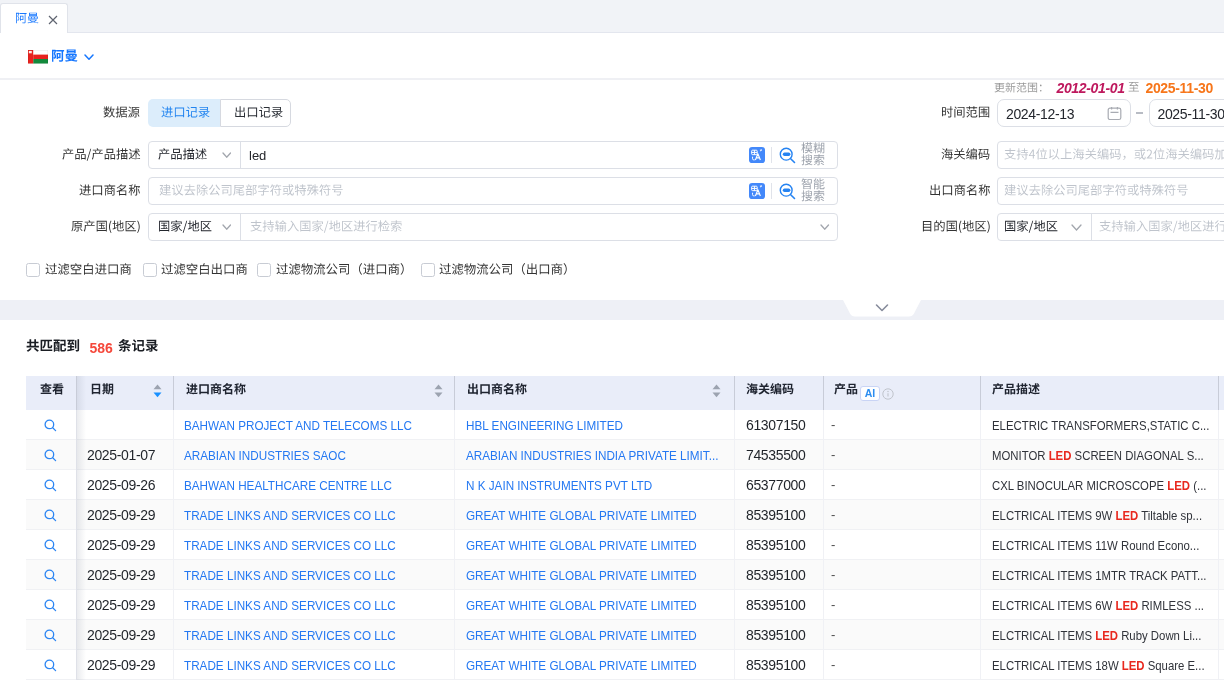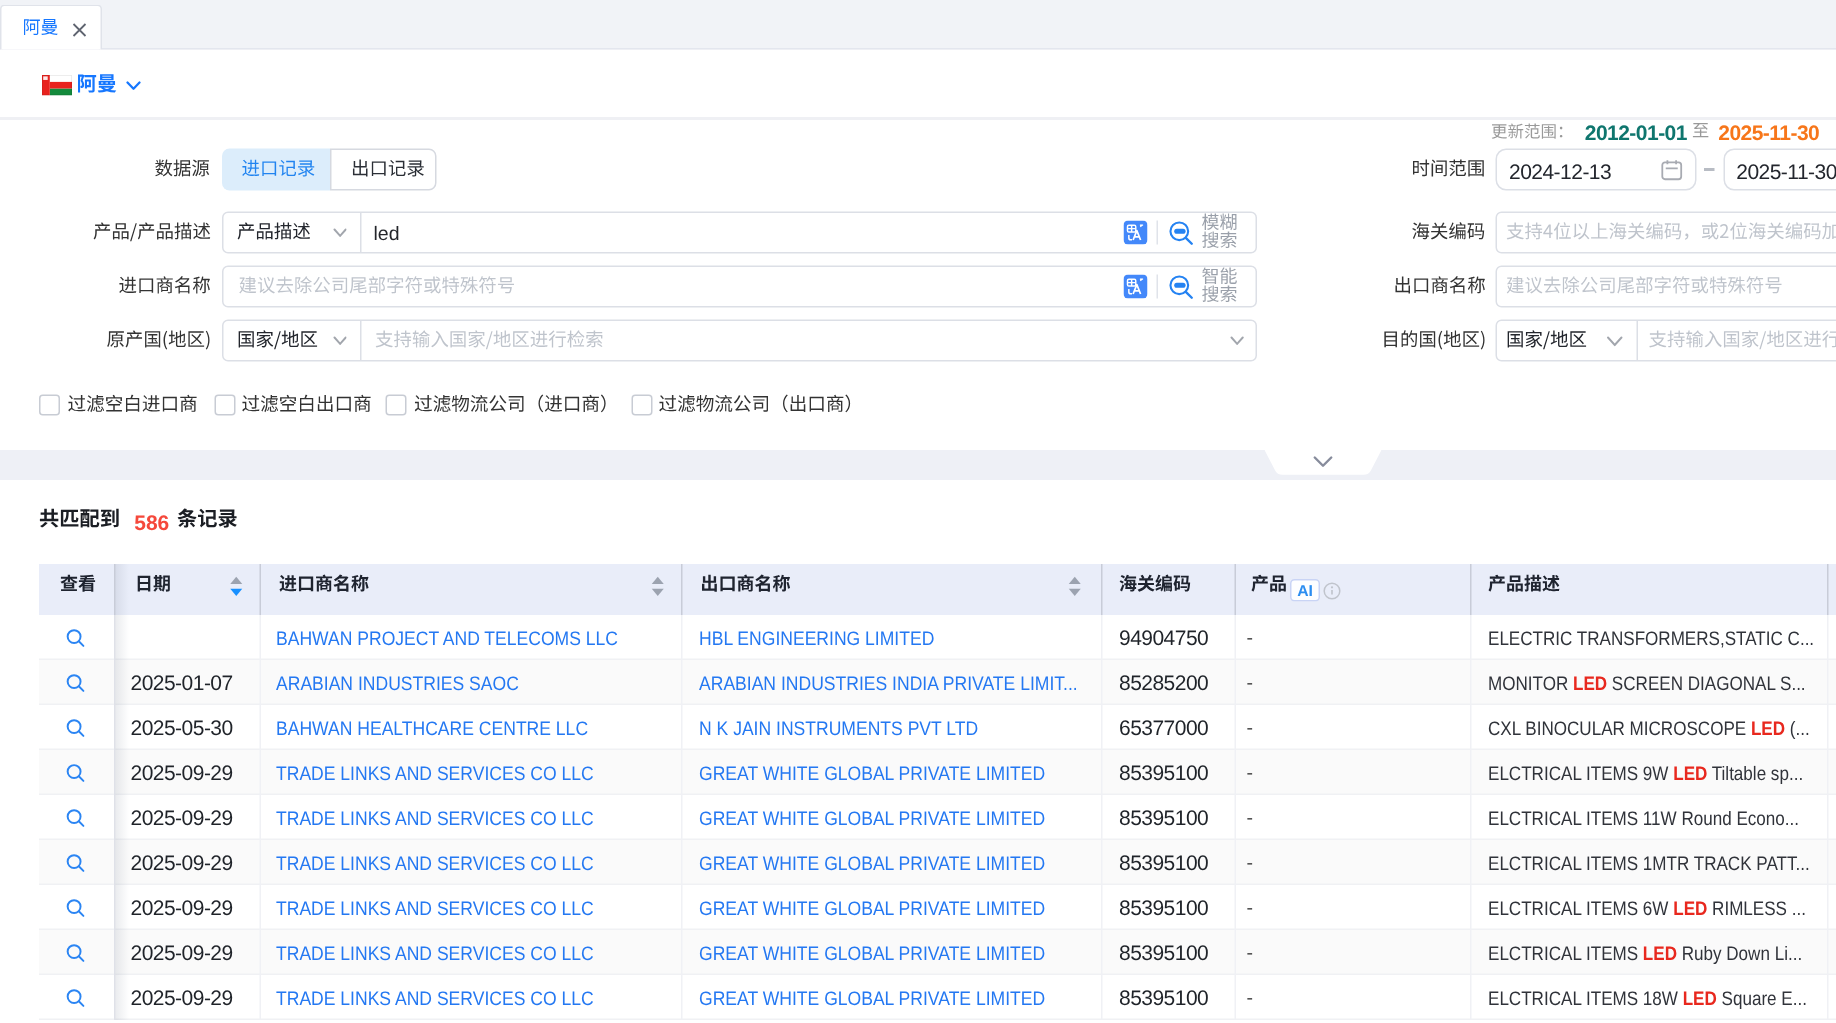--- a/index.html
+++ b/index.html
@@ -114,21 +114,21 @@
 <div class="abs" style="left:240px;top:214px;width:1px;height:26px;background:#dcdfe6;"></div>
 <svg width="152.4" height="12.3" viewBox="0 -9.594000000000001 152.4 12.3" style="position:absolute;overflow:visible;left:249.5px;top:220.8px;">
     <path fill="#bfc4cc" d="M5.6 -10.3V-8.5H0.9V-7.5H5.6V-5.6H1.5V-4.7H2.8L2.6 -4.6C3.2 -3.3 4.1 -2.2 5.3 -1.4C3.9 -0.6 2.2 -0.2 0.4 0.1C0.6 0.3 0.9 0.7 0.9 1.0C2.8 0.6 4.6 0.1 6.2 -0.8C7.6 0.1 9.3 0.6 11.3 0.9C11.4 0.7 11.7 0.3 11.9 0.0C10.0 -0.2 8.4 -0.7 7.1 -1.4C8.5 -2.3 9.6 -3.6 10.3 -5.3L9.7 -5.7L9.5 -5.6H6.6V-7.5H11.3V-8.5H6.6V-10.3ZM3.5 -4.7H9.0C8.3 -3.5 7.4 -2.6 6.2 -1.9C5.0 -2.6 4.1 -3.6 3.5 -4.7Z M17.8 -2.5C18.3 -1.8 18.9 -0.9 19.2 -0.3L19.9 -0.8C19.7 -1.4 19.1 -2.3 18.5 -2.9ZM20.0 -10.3V-8.7H17.4V-7.9H20.0V-6.3H16.8V-5.5H21.6V-4.1H16.9V-3.3H21.6V-0.1C21.6 0.0 21.6 0.1 21.4 0.1C21.2 0.1 20.6 0.1 19.9 0.1C20.0 0.3 20.1 0.7 20.1 1.0C21.1 1.0 21.7 1.0 22.0 0.8C22.4 0.7 22.5 0.4 22.5 -0.1V-3.3H24.0V-4.1H22.5V-5.5H24.1V-6.3H20.9V-7.9H23.5V-8.7H20.9V-10.3ZM14.4 -10.3V-7.8H12.8V-7.0H14.4V-4.3C13.7 -4.1 13.1 -3.9 12.6 -3.8L12.9 -2.9L14.4 -3.4V-0.1C14.4 0.0 14.3 0.1 14.2 0.1C14.0 0.1 13.6 0.1 13.0 0.1C13.1 0.3 13.3 0.7 13.3 0.9C14.1 1.0 14.6 0.9 14.8 0.8C15.2 0.6 15.3 0.4 15.3 -0.1V-3.7L16.6 -4.1L16.5 -5.0L15.3 -4.6V-7.0H16.6V-7.8H15.3V-10.3Z M33.6 -5.5V-1.0H34.4V-5.5ZM35.2 -6.0V-0.1C35.2 0.1 35.1 0.1 35.0 0.1C34.8 0.1 34.4 0.1 33.8 0.1C33.9 0.3 34.0 0.7 34.0 0.9C34.8 0.9 35.3 0.9 35.5 0.7C35.9 0.6 35.9 0.4 35.9 -0.1V-6.0ZM25.5 -4.1C25.6 -4.2 25.9 -4.2 26.3 -4.2H27.3V-2.5C26.5 -2.3 25.7 -2.2 25.1 -2.1L25.3 -1.2L27.3 -1.7V1.0H28.1V-1.9L29.1 -2.2L29.1 -2.9L28.1 -2.7V-4.2H29.1V-5.1H28.1V-6.9H27.3V-5.1H26.2C26.5 -5.9 26.9 -7.0 27.1 -8.0H29.1V-8.9H27.3C27.4 -9.3 27.4 -9.7 27.5 -10.2L26.6 -10.3C26.6 -9.8 26.5 -9.3 26.4 -8.9H25.2V-8.0H26.3C26.1 -7.0 25.8 -6.2 25.7 -5.8C25.5 -5.3 25.4 -4.9 25.2 -4.8C25.3 -4.6 25.4 -4.2 25.5 -4.1ZM32.7 -10.4C31.9 -9.1 30.4 -7.9 28.9 -7.2C29.1 -7.0 29.3 -6.7 29.5 -6.5C29.8 -6.7 30.1 -6.9 30.5 -7.1V-6.5H35.0V-7.1C35.3 -7.0 35.7 -6.8 36.0 -6.6C36.1 -6.9 36.4 -7.1 36.6 -7.3C35.3 -7.9 34.1 -8.6 33.2 -9.6L33.5 -10.0ZM30.8 -7.3C31.5 -7.8 32.2 -8.4 32.7 -9.0C33.3 -8.3 34.0 -7.8 34.8 -7.3ZM32.2 -5.0V-4.0H30.5V-5.0ZM29.7 -5.7V0.9H30.5V-1.6H32.2V0.0C32.2 0.1 32.1 0.1 32.0 0.2C31.9 0.2 31.6 0.2 31.2 0.1C31.3 0.4 31.4 0.7 31.4 0.9C32.0 0.9 32.3 0.9 32.6 0.8C32.9 0.6 32.9 0.4 32.9 0.0V-5.7ZM30.5 -3.3H32.2V-2.3H30.5Z M40.5 -9.3C41.3 -8.7 42.0 -8.0 42.5 -7.3C41.7 -3.8 40.2 -1.3 37.4 0.2C37.7 0.3 38.1 0.7 38.3 0.9C40.7 -0.6 42.3 -2.8 43.3 -6.0C44.6 -3.6 45.5 -0.7 48.3 0.9C48.4 0.6 48.6 0.1 48.8 -0.2C44.7 -2.6 45.0 -7.3 41.1 -10.1Z M56.5 -3.9C56.9 -3.5 57.5 -2.9 57.7 -2.5L58.3 -2.9C58.1 -3.3 57.6 -3.9 57.1 -4.3ZM52.0 -2.4V-1.6H58.8V-2.4H55.7V-4.5H58.2V-5.3H55.7V-7.0H58.5V-7.9H52.2V-7.0H54.8V-5.3H52.5V-4.5H54.8V-2.4ZM50.3 -9.8V1.0H51.2V0.4H59.5V1.0H60.4V-9.8ZM51.2 -0.5V-8.9H59.5V-0.5Z M66.7 -10.1C66.9 -9.9 67.0 -9.5 67.2 -9.2H62.5V-6.7H63.4V-8.4H71.9V-6.7H72.9V-9.2H68.3C68.1 -9.6 67.9 -10.0 67.7 -10.4ZM71.2 -5.9C70.5 -5.3 69.5 -4.5 68.5 -3.8C68.2 -4.5 67.8 -5.2 67.2 -5.7C67.6 -6.0 67.8 -6.2 68.1 -6.4H71.2V-7.2H64.1V-6.4H66.9C65.7 -5.6 64.0 -5.0 62.5 -4.6C62.6 -4.4 62.9 -4.0 63.0 -3.9C64.2 -4.2 65.4 -4.7 66.6 -5.3C66.8 -5.1 67.0 -4.9 67.2 -4.6C66.1 -3.8 64.0 -2.9 62.5 -2.5C62.6 -2.3 62.8 -2.0 62.9 -1.8C64.4 -2.3 66.3 -3.1 67.5 -4.0C67.7 -3.7 67.8 -3.4 67.8 -3.1C66.6 -2.0 64.2 -0.8 62.3 -0.4C62.4 -0.2 62.6 0.2 62.7 0.4C64.5 -0.1 66.6 -1.2 68.0 -2.2C68.1 -1.2 67.9 -0.4 67.5 -0.1C67.3 0.1 67.1 0.1 66.8 0.1C66.5 0.1 66.1 0.1 65.6 0.1C65.8 0.3 65.9 0.7 65.9 0.9C66.3 0.9 66.7 1.0 66.9 1.0C67.5 1.0 67.8 0.9 68.2 0.5C68.9 0.0 69.2 -1.5 68.8 -3.1L69.4 -3.5C70.0 -1.7 71.2 -0.2 72.8 0.5C72.9 0.2 73.2 -0.1 73.4 -0.3C71.8 -0.9 70.7 -2.3 70.1 -3.9C70.7 -4.4 71.4 -4.9 72.0 -5.3Z M73.9 2.2H74.8L78.4 -9.8H77.6Z M83.9 -9.2V-5.8L82.6 -5.3L82.9 -4.4L83.9 -4.9V-1.0C83.9 0.4 84.3 0.7 85.7 0.7C86.0 0.7 88.4 0.7 88.8 0.7C90.0 0.7 90.3 0.2 90.5 -1.5C90.2 -1.6 89.9 -1.7 89.7 -1.9C89.6 -0.5 89.4 -0.1 88.7 -0.1C88.2 -0.1 86.2 -0.1 85.8 -0.1C84.9 -0.1 84.8 -0.3 84.8 -0.9V-5.2L86.4 -5.9V-1.8H87.3V-6.3L89.0 -7.0C89.0 -5.1 89.0 -3.7 88.9 -3.4C88.9 -3.1 88.8 -3.1 88.6 -3.1C88.4 -3.1 88.0 -3.1 87.7 -3.1C87.9 -2.9 87.9 -2.5 88.0 -2.3C88.3 -2.3 88.8 -2.3 89.1 -2.4C89.5 -2.5 89.7 -2.7 89.8 -3.2C89.9 -3.7 89.9 -5.5 89.9 -7.8L90.0 -8.0L89.3 -8.3L89.1 -8.1L89.0 -7.9L87.3 -7.3V-10.3H86.4V-6.9L84.8 -6.2V-9.2ZM79.0 -1.9 79.4 -1.0C80.5 -1.5 81.9 -2.1 83.2 -2.7L83.0 -3.5L81.6 -2.9V-6.5H83.0V-7.4H81.6V-10.2H80.7V-7.4H79.1V-6.5H80.7V-2.6C80.1 -2.3 79.5 -2.1 79.0 -1.9Z M102.3 -9.7H92.1V0.6H102.6V-0.3H93.0V-8.8H102.3ZM94.1 -7.2C95.1 -6.4 96.1 -5.5 97.1 -4.5C96.1 -3.5 94.9 -2.5 93.7 -1.8C93.9 -1.7 94.3 -1.3 94.4 -1.1C95.6 -1.9 96.7 -2.8 97.8 -3.9C98.9 -2.9 99.8 -1.9 100.4 -1.1L101.2 -1.8C100.5 -2.6 99.5 -3.6 98.4 -4.6C99.3 -5.6 100.1 -6.7 100.8 -7.8L99.9 -8.2C99.3 -7.1 98.6 -6.1 97.7 -5.2C96.8 -6.1 95.7 -7.0 94.8 -7.7Z M104.2 -9.6C104.9 -9.0 105.7 -8.1 106.1 -7.5L106.8 -8.1C106.4 -8.6 105.6 -9.5 104.9 -10.1ZM112.1 -10.1V-8.1H110.0V-10.1H109.1V-8.1H107.4V-7.2H109.1V-5.8L109.1 -5.0H107.3V-4.1H109.0C108.8 -3.2 108.4 -2.3 107.5 -1.6C107.7 -1.4 108.0 -1.1 108.2 -0.9C109.3 -1.7 109.7 -2.9 109.9 -4.1H112.1V-1.0H113.0V-4.1H114.8V-5.0H113.0V-7.2H114.6V-8.1H113.0V-10.1ZM110.0 -7.2H112.1V-5.0H110.0L110.0 -5.8ZM106.4 -5.9H103.8V-5.0H105.5V-1.5C105.0 -1.3 104.3 -0.7 103.7 -0.0L104.3 0.8C104.9 -0.0 105.5 -0.8 106.0 -0.8C106.2 -0.8 106.6 -0.3 107.1 -0.0C108.0 0.5 109.0 0.7 110.6 0.7C111.7 0.7 113.9 0.6 114.8 0.5C114.8 0.3 115.0 -0.2 115.1 -0.4C113.9 -0.3 112.0 -0.2 110.6 -0.2C109.2 -0.2 108.2 -0.3 107.3 -0.8C106.9 -1.0 106.7 -1.3 106.4 -1.4Z M120.9 -9.6V-8.7H126.9V-9.6ZM118.8 -10.3C118.2 -9.4 117.0 -8.4 116.0 -7.7C116.1 -7.5 116.4 -7.1 116.5 -6.9C117.6 -7.7 118.9 -8.9 119.7 -10.0ZM120.3 -6.2V-5.3H124.5V-0.2C124.5 -0.0 124.4 0.0 124.2 0.1C123.9 0.1 123.1 0.1 122.2 0.0C122.4 0.3 122.5 0.7 122.5 0.9C123.7 0.9 124.4 0.9 124.9 0.8C125.3 0.7 125.4 0.4 125.4 -0.2V-5.3H127.3V-6.2ZM119.3 -7.7C118.4 -6.3 117.1 -4.9 115.8 -4.0C116.0 -3.8 116.3 -3.4 116.5 -3.2C116.9 -3.6 117.4 -4.0 117.9 -4.5V1.0H118.8V-5.5C119.3 -6.1 119.8 -6.7 120.2 -7.4Z M133.6 -6.5V-5.7H137.7V-6.5ZM132.7 -4.4C133.0 -3.4 133.4 -2.2 133.5 -1.4L134.3 -1.6C134.1 -2.4 133.8 -3.6 133.4 -4.6ZM135.1 -4.7C135.3 -3.8 135.5 -2.6 135.6 -1.7L136.4 -1.9C136.3 -2.7 136.1 -3.9 135.8 -4.8ZM130.0 -10.3V-8.0H128.4V-7.1H129.9C129.6 -5.5 128.9 -3.6 128.2 -2.6C128.4 -2.4 128.6 -2.0 128.7 -1.7C129.2 -2.5 129.7 -3.7 130.0 -5.0V1.0H130.9V-5.4C131.2 -4.8 131.5 -4.1 131.7 -3.7L132.3 -4.4C132.1 -4.8 131.2 -6.2 130.9 -6.6V-7.1H132.2V-8.0H130.9V-10.3ZM135.5 -10.4C134.7 -8.7 133.2 -7.1 131.6 -6.2C131.8 -6.0 132.1 -5.6 132.2 -5.4C133.5 -6.3 134.7 -7.5 135.6 -8.9C136.6 -7.7 138.0 -6.4 139.2 -5.5C139.3 -5.8 139.5 -6.2 139.7 -6.4C138.4 -7.1 136.9 -8.5 136.1 -9.7L136.3 -10.1ZM132.0 -0.4V0.4H139.4V-0.4H137.1C137.7 -1.6 138.5 -3.3 139.0 -4.6L138.2 -4.8C137.7 -3.5 137.0 -1.6 136.3 -0.4Z M147.9 -1.3C149.0 -0.7 150.3 0.1 150.9 0.7L151.7 0.2C151.0 -0.4 149.6 -1.2 148.6 -1.7ZM143.7 -1.7C143.0 -1.0 141.9 -0.3 140.9 0.1C141.1 0.3 141.4 0.6 141.6 0.8C142.6 0.2 143.7 -0.6 144.5 -1.3ZM142.5 -3.9C142.7 -4.0 143.0 -4.0 145.3 -4.2C144.3 -3.7 143.4 -3.3 143.0 -3.2C142.3 -2.9 141.8 -2.7 141.4 -2.7C141.5 -2.5 141.6 -2.0 141.6 -1.9C141.9 -2.0 142.4 -2.0 146.0 -2.3V-0.1C146.0 0.0 146.0 0.1 145.8 0.1C145.6 0.1 144.9 0.1 144.1 0.1C144.3 0.3 144.4 0.7 144.5 0.9C145.4 0.9 146.0 0.9 146.4 0.8C146.8 0.6 146.9 0.4 146.9 -0.1V-2.3L149.9 -2.5C150.3 -2.2 150.6 -1.8 150.7 -1.5L151.5 -2.0C150.9 -2.7 149.8 -3.7 149.0 -4.5L148.3 -4.0C148.6 -3.8 149.0 -3.5 149.3 -3.1L143.9 -2.9C145.7 -3.5 147.4 -4.3 149.1 -5.3L148.4 -5.9C147.9 -5.5 147.3 -5.2 146.7 -4.9L143.9 -4.7C144.8 -5.2 145.6 -5.7 146.4 -6.2L146.0 -6.5H150.7V-5.0H151.6V-7.3H146.8V-8.4H151.5V-9.2H146.8V-10.3H145.8V-9.2H141.1V-8.4H145.8V-7.3H140.9V-5.0H141.8V-6.5H145.5C144.6 -5.8 143.5 -5.2 143.1 -5.1C142.8 -4.9 142.5 -4.8 142.3 -4.7C142.3 -4.5 142.5 -4.1 142.5 -3.9Z"></path>
   </svg>
 <svg class="abs" style="left:820px;top:224.2px;" width="9.5" height="6" viewBox="0 0 9.5 6">
     <path d="M1 1 L4.75 5.2 L8.5 1" stroke="#a2a6ad" stroke-width="1.3" fill="none" stroke-linecap="round"></path>
   </svg>
 <svg width="55.0" height="11.0" viewBox="0 -8.58 55.0 11.0" style="position:absolute;overflow:visible;left:994.0px;top:82.5px;">
     <path fill="#999999" d="M2.8 -2.6 2.1 -2.3C2.4 -1.7 2.9 -1.2 3.4 -0.8C2.8 -0.4 1.8 -0.1 0.5 0.2C0.7 0.4 0.9 0.7 1.0 0.9C2.4 0.6 3.5 0.2 4.2 -0.3C5.7 0.5 7.7 0.7 10.3 0.8C10.4 0.6 10.5 0.2 10.7 0.0C8.2 -0.0 6.3 -0.2 4.9 -0.8C5.4 -1.4 5.7 -2.0 5.9 -2.7H9.6V-7.0H6.0V-7.9H10.3V-8.7H0.7V-7.9H5.1V-7.0H1.7V-2.7H5.0C4.9 -2.2 4.6 -1.7 4.1 -1.3C3.6 -1.6 3.1 -2.0 2.8 -2.6ZM2.5 -4.5H5.1V-4.1C5.1 -3.8 5.1 -3.6 5.1 -3.4H2.5ZM6.0 -3.4C6.0 -3.6 6.0 -3.8 6.0 -4.1V-4.5H8.8V-3.4ZM2.5 -6.3H5.1V-5.2H2.5ZM6.0 -6.3H8.8V-5.2H6.0Z M15.0 -2.3C15.3 -1.8 15.7 -1.0 15.9 -0.6L16.4 -0.9C16.3 -1.4 15.9 -2.1 15.5 -2.6ZM12.5 -2.6C12.3 -1.9 11.9 -1.2 11.5 -0.7C11.6 -0.6 11.9 -0.4 12.0 -0.3C12.5 -0.8 12.9 -1.6 13.2 -2.4ZM17.1 -8.2V-4.4C17.1 -2.9 17.0 -1.0 16.1 0.3C16.2 0.4 16.6 0.6 16.7 0.8C17.7 -0.6 17.9 -2.8 17.9 -4.4V-4.8H19.5V0.8H20.3V-4.8H21.5V-5.5H17.9V-7.6C19.0 -7.8 20.3 -8.1 21.2 -8.4L20.5 -9.0C19.7 -8.7 18.3 -8.4 17.1 -8.2ZM13.4 -9.1C13.5 -8.8 13.7 -8.4 13.8 -8.1H11.7V-7.4H16.5V-8.1H14.7C14.6 -8.4 14.3 -8.9 14.1 -9.3ZM15.1 -7.3C15.0 -6.8 14.8 -6.1 14.6 -5.6H11.5V-4.9H13.8V-3.7H11.6V-3.0H13.8V-0.2C13.8 -0.1 13.7 -0.1 13.6 -0.1C13.5 -0.0 13.2 -0.0 12.8 -0.1C12.9 0.1 13.0 0.5 13.0 0.6C13.6 0.6 13.9 0.6 14.2 0.5C14.4 0.4 14.5 0.2 14.5 -0.2V-3.0H16.6V-3.7H14.5V-4.9H16.7V-5.6H15.3C15.5 -6.0 15.7 -6.6 15.9 -7.2ZM12.4 -7.2C12.6 -6.7 12.8 -6.0 12.8 -5.6L13.5 -5.8C13.5 -6.2 13.3 -6.8 13.1 -7.3Z M22.8 0.2 23.4 0.8C24.2 0.0 25.2 -1.1 25.9 -2.0L25.5 -2.6C24.6 -1.6 23.5 -0.5 22.8 0.2ZM23.3 -5.8C23.9 -5.4 24.8 -4.9 25.3 -4.6L25.8 -5.2C25.3 -5.5 24.4 -6.0 23.7 -6.3ZM22.6 -3.7C23.3 -3.4 24.2 -2.9 24.7 -2.6L25.1 -3.3C24.7 -3.6 23.7 -4.0 23.1 -4.3ZM26.5 -6.0V-0.7C26.5 0.4 26.9 0.7 28.2 0.7C28.5 0.7 30.7 0.7 31.0 0.7C32.2 0.7 32.4 0.2 32.6 -1.3C32.3 -1.3 32.0 -1.5 31.8 -1.6C31.7 -0.3 31.6 -0.1 30.9 -0.1C30.5 -0.1 28.6 -0.1 28.2 -0.1C27.5 -0.1 27.4 -0.2 27.4 -0.7V-5.2H30.8V-3.2C30.8 -3.0 30.7 -3.0 30.5 -3.0C30.3 -3.0 29.6 -3.0 28.9 -3.0C29.0 -2.8 29.1 -2.4 29.2 -2.2C30.1 -2.2 30.7 -2.2 31.1 -2.3C31.5 -2.5 31.6 -2.7 31.6 -3.2V-6.0ZM29.0 -9.2V-8.3H25.9V-9.2H25.1V-8.3H22.6V-7.5H25.1V-6.4H25.9V-7.5H29.0V-6.4H29.9V-7.5H32.4V-8.3H29.9V-9.2Z M35.4 -6.9V-6.2H38.0V-5.3H35.9V-4.6H38.0V-3.7H35.3V-3.0H38.0V-0.7H38.8V-3.0H40.9C40.8 -2.3 40.7 -2.1 40.6 -2.0C40.5 -1.9 40.4 -1.9 40.3 -1.9C40.1 -1.9 39.8 -1.9 39.4 -1.9C39.5 -1.7 39.6 -1.5 39.6 -1.3C40.0 -1.2 40.4 -1.3 40.6 -1.3C40.9 -1.3 41.0 -1.3 41.2 -1.5C41.4 -1.7 41.5 -2.2 41.6 -3.4C41.6 -3.5 41.7 -3.7 41.7 -3.7H38.8V-4.6H41.1V-5.3H38.8V-6.2H41.6V-6.9H38.8V-7.8H38.0V-6.9ZM33.9 -8.8V0.9H34.7V0.3H42.3V0.9H43.1V-8.8ZM34.7 -0.4V-8.1H42.3V-0.4Z M46.8 -5.3C47.2 -5.3 47.6 -5.7 47.6 -6.2C47.6 -6.7 47.2 -7.0 46.8 -7.0C46.3 -7.0 45.9 -6.7 45.9 -6.2C45.9 -5.7 46.3 -5.3 46.8 -5.3ZM46.8 0.0C47.2 0.0 47.6 -0.3 47.6 -0.8C47.6 -1.3 47.2 -1.6 46.8 -1.6C46.3 -1.6 45.9 -1.3 45.9 -0.8C45.9 -0.3 46.3 0.0 46.8 0.0Z"></path>
   </svg>
-<div class="lat" style="left:1056.5px;top:79.5px;font-size:14px;font-weight:bold;letter-spacing:-0.35px;color:#0f766e;">2012-01-01</div>
+<div class="lat" style="left:1056.5px;top:79.5px;font-size:14px;font-weight:bold;letter-spacing:-0.35px;color:#be185d;font-style:italic;">2012-01-01</div>
 <svg width="11.5" height="11.5" viewBox="0 -8.97 11.5 11.5" style="position:absolute;overflow:visible;left:1128.0px;top:82.2px;">
     <path fill="#999999" d="M1.7 -4.9C2.1 -5.0 2.7 -5.0 9.0 -5.3C9.3 -5.0 9.5 -4.7 9.7 -4.5L10.5 -5.0C9.8 -5.8 8.5 -6.9 7.5 -7.7L6.8 -7.3C7.3 -6.9 7.8 -6.5 8.3 -6.0L2.9 -5.8C3.6 -6.5 4.4 -7.3 5.1 -8.2H10.5V-9.0H0.9V-8.2H3.9C3.3 -7.3 2.5 -6.5 2.2 -6.3C1.9 -6.0 1.6 -5.8 1.4 -5.7C1.5 -5.5 1.6 -5.0 1.7 -4.9ZM5.3 -4.8V-3.3H1.6V-2.5H5.3V-0.3H0.6V0.5H10.9V-0.3H6.2V-2.5H9.9V-3.3H6.2V-4.8Z"></path>
   </svg>
 <div class="lat" style="left:1145.5px;top:79.5px;font-size:14px;font-weight:bold;letter-spacing:-0.35px;color:#f7761a;">2025-11-30</div>
 <svg width="49.2" height="12.3" viewBox="0 -9.594000000000001 49.2 12.3" style="position:absolute;overflow:visible;left:941.3px;top:106.8px;">
     <path fill="#333333" d="M5.8 -5.6C6.5 -4.6 7.3 -3.3 7.7 -2.6L8.5 -3.0C8.1 -3.8 7.3 -5.0 6.6 -6.0ZM4.0 -4.9V-2.1H1.9V-4.9ZM4.0 -5.8H1.9V-8.5H4.0ZM1.0 -9.3V-0.3H1.9V-1.3H4.8V-9.3ZM9.4 -10.3V-7.9H5.4V-7.0H9.4V-0.4C9.4 -0.2 9.3 -0.1 9.1 -0.1C8.8 -0.0 7.9 -0.0 6.9 -0.1C7.0 0.2 7.2 0.6 7.3 0.9C8.5 0.9 9.3 0.8 9.7 0.7C10.2 0.5 10.3 0.3 10.3 -0.4V-7.0H11.8V-7.9H10.3V-10.3Z M13.4 -7.6V1.0H14.4V-7.6ZM13.6 -9.7C14.2 -9.2 14.8 -8.4 15.1 -7.9L15.9 -8.4C15.6 -8.9 14.9 -9.7 14.3 -10.2ZM17.0 -3.6H19.9V-2.0H17.0ZM17.0 -6.0H19.9V-4.4H17.0ZM16.1 -6.8V-1.2H20.8V-6.8ZM16.6 -9.6V-8.8H22.6V-0.1C22.6 0.0 22.5 0.1 22.4 0.1C22.2 0.1 21.7 0.1 21.2 0.1C21.3 0.3 21.4 0.7 21.5 0.9C22.2 0.9 22.8 0.9 23.1 0.8C23.4 0.6 23.5 0.4 23.5 -0.1V-9.6Z M25.5 0.2 26.2 0.9C27.1 0.0 28.2 -1.2 29.0 -2.2L28.5 -2.9C27.5 -1.8 26.3 -0.5 25.5 0.2ZM26.0 -6.5C26.8 -6.1 27.8 -5.5 28.3 -5.1L28.8 -5.8C28.3 -6.2 27.3 -6.7 26.5 -7.1ZM25.3 -4.2C26.1 -3.8 27.1 -3.3 27.6 -2.9L28.1 -3.7C27.6 -4.0 26.5 -4.5 25.8 -4.8ZM29.6 -6.7V-0.8C29.6 0.5 30.1 0.8 31.5 0.8C31.9 0.8 34.3 0.8 34.6 0.8C36.0 0.8 36.3 0.3 36.4 -1.4C36.1 -1.5 35.7 -1.6 35.5 -1.8C35.4 -0.4 35.3 -0.1 34.6 -0.1C34.1 -0.1 32.0 -0.1 31.6 -0.1C30.8 -0.1 30.6 -0.2 30.6 -0.8V-5.8H34.4V-3.5C34.4 -3.4 34.3 -3.3 34.1 -3.3C33.9 -3.3 33.1 -3.3 32.3 -3.3C32.4 -3.1 32.6 -2.7 32.6 -2.5C33.7 -2.5 34.4 -2.5 34.8 -2.6C35.2 -2.8 35.3 -3.0 35.3 -3.5V-6.7ZM32.4 -10.3V-9.3H29.0V-10.3H28.1V-9.3H25.3V-8.4H28.1V-7.2H29.0V-8.4H32.4V-7.2H33.4V-8.4H36.2V-9.3H33.4V-10.3Z M39.6 -7.7V-6.9H42.5V-5.9H40.2V-5.2H42.5V-4.1H39.5V-3.3H42.5V-0.8H43.4V-3.3H45.7C45.6 -2.6 45.5 -2.3 45.4 -2.2C45.3 -2.1 45.2 -2.1 45.1 -2.1C44.9 -2.1 44.5 -2.1 44.1 -2.2C44.2 -1.9 44.3 -1.6 44.3 -1.4C44.7 -1.4 45.2 -1.4 45.4 -1.4C45.7 -1.4 45.9 -1.5 46.1 -1.7C46.3 -1.9 46.4 -2.5 46.5 -3.8C46.6 -3.9 46.6 -4.1 46.6 -4.1H43.4V-5.2H46.0V-5.9H43.4V-6.9H46.5V-7.7H43.4V-8.7H42.5V-7.7ZM37.9 -9.8V1.0H38.8V0.4H47.3V1.0H48.2V-9.8ZM38.8 -0.4V-9.0H47.3V-0.4Z"></path>
   </svg>
 <div class="abs" style="left:997px;top:99px;width:134px;height:28px;background:#fff;border:1px solid #dcdfe6;border-radius:7px;"></div>
 <div class="lat" style="left:1006px;top:106px;font-size:14px;letter-spacing:-0.35px;color:#23262d;">2024-12-13</div>
 <svg class="abs" style="left:1107px;top:106px;" width="15" height="15" viewBox="0 0 15 15">
@@ -254,41 +254,41 @@
       <path fill="#1f2430" d="M4.8 -9.9C5.0 -9.6 5.2 -9.3 5.4 -9.0H1.2V-7.6H4.0L3.0 -7.1C3.3 -6.7 3.6 -6.1 3.8 -5.7H1.3V-4.0C1.3 -2.8 1.2 -1.0 0.3 0.2C0.6 0.4 1.3 0.9 1.5 1.2C2.6 -0.2 2.8 -2.5 2.8 -4.0V-4.3H11.2V-5.7H8.7L9.7 -7.1L8.1 -7.6C7.9 -7.0 7.5 -6.2 7.2 -5.7H4.4L5.2 -6.0C5.1 -6.5 4.7 -7.1 4.3 -7.6H11.0V-9.0H7.1C6.9 -9.3 6.6 -9.9 6.3 -10.2Z M15.9 -8.3H20.1V-6.7H15.9ZM14.5 -9.7V-5.4H21.6V-9.7ZM12.8 -4.4V1.1H14.2V0.5H16.0V1.0H17.4V-4.4ZM14.2 -0.9V-3.0H16.0V-0.9ZM18.4 -4.4V1.1H19.8V0.5H21.8V1.0H23.2V-4.4ZM19.8 -0.9V-3.0H21.8V-0.9Z M32.7 -10.2V-8.6H31.1V-10.2H29.7V-8.6H28.3V-7.3H29.7V-6.0H31.1V-7.3H32.7V-6.0H34.1V-7.3H35.5V-8.6H34.1V-10.2ZM30.0 -2.0H31.2V-0.8H30.0ZM30.0 -3.2V-4.4H31.2V-3.2ZM33.8 -2.0V-0.8H32.5V-2.0ZM33.8 -3.2H32.5V-4.4H33.8ZM28.7 -5.6V1.0H30.0V0.4H33.8V0.9H35.1V-5.6ZM25.7 -10.2V-7.9H24.4V-6.6H25.7V-4.5L24.3 -4.1L24.6 -2.7L25.7 -3.0V-0.6C25.7 -0.5 25.6 -0.4 25.5 -0.4C25.3 -0.4 24.9 -0.4 24.5 -0.4C24.7 -0.0 24.8 0.6 24.9 0.9C25.6 0.9 26.2 0.9 26.5 0.6C26.9 0.4 27.0 0.1 27.0 -0.6V-3.4L28.2 -3.8L28.0 -5.1L27.0 -4.8V-6.6H28.1V-7.9H27.0V-10.2Z M36.6 -9.0C37.2 -8.3 37.9 -7.3 38.3 -6.7L39.5 -7.5C39.1 -8.1 38.3 -9.0 37.7 -9.7ZM42.9 -10.1V-8.0H39.8V-6.7H42.2C41.6 -5.1 40.7 -3.6 39.6 -2.7C39.9 -2.4 40.4 -1.9 40.6 -1.6C41.5 -2.5 42.3 -3.7 42.9 -5.1V-1.0H44.4V-5.1C45.2 -4.0 46.0 -2.9 46.4 -2.1L47.5 -3.0C47.0 -4.0 45.7 -5.5 44.6 -6.7H47.4V-8.0H46.1L47.1 -8.7C46.8 -9.1 46.2 -9.7 45.8 -10.1L44.7 -9.5C45.1 -9.0 45.6 -8.4 45.9 -8.0H44.4V-10.1ZM39.3 -5.9H36.5V-4.6H38.0V-1.5C37.4 -1.2 36.8 -0.8 36.3 -0.3L37.2 1.0C37.7 0.3 38.3 -0.4 38.8 -0.4C39.1 -0.4 39.5 -0.1 40.0 0.2C40.9 0.6 42.0 0.8 43.4 0.8C44.6 0.8 46.5 0.7 47.3 0.7C47.3 0.3 47.5 -0.4 47.7 -0.8C46.5 -0.6 44.7 -0.5 43.5 -0.5C42.2 -0.5 41.1 -0.6 40.3 -1.0C39.9 -1.2 39.6 -1.4 39.3 -1.5Z"></path>
     </svg>
 <div class="abs" style="left:0;top:63px;width:1234px;height:1px;background:#f0f1f4;"></div>
 <svg class="abs" style="left:18px;top:43px;" width="13" height="13" viewBox="0 0 13 13">
 <circle cx="5.4" cy="5.4" r="4.3" fill="none" stroke="#2b85f3" stroke-width="1.3"></circle>
 <path d="M8.7 8.7 L11.6 11.6" stroke="#2b85f3" stroke-width="1.3" stroke-linecap="round"></path>
 </svg>
 <div class="lat" style="left:61px;top:41px;font-size:14px;letter-spacing:-0.35px;color:#1f2329;margin-top:28px;">2025-10-09</div>
 <div class="lat" style="left:158px;top:41.5px;font-size:13px;color:#2478f2;transform:scaleX(0.9);transform-origin:0 50%;">BAHWAN PROJECT AND TELECOMS LLC</div>
 <div class="lat" style="left:440px;top:41.5px;font-size:13px;color:#2478f2;transform:scaleX(0.9);transform-origin:0 50%;">HBL ENGINEERING LIMITED</div>
-<div class="lat" style="left:720px;top:41px;font-size:14px;letter-spacing:-0.35px;color:#1f2329;">94904750</div>
+<div class="lat" style="left:720px;top:41px;font-size:14px;letter-spacing:-0.35px;color:#1f2329;">61307150</div>
 <div class="lat" style="left:805px;top:41px;font-size:13px;color:#4a4a4a;">-</div>
 <div class="lat" style="left:966px;top:41.5px;font-size:13px;color:#30333a;transform:scaleX(0.875);transform-origin:0 50%;">ELECTRIC TRANSFORMERS,STATIC C...</div>
 <div class="abs" style="left:0;top:64px;width:1234px;height:30px;background:#fafafa;"></div>
 <div class="abs" style="left:0;top:93px;width:1234px;height:1px;background:#f0f1f4;"></div>
 <svg class="abs" style="left:18px;top:73px;" width="13" height="13" viewBox="0 0 13 13">
 <circle cx="5.4" cy="5.4" r="4.3" fill="none" stroke="#2b85f3" stroke-width="1.3"></circle>
 <path d="M8.7 8.7 L11.6 11.6" stroke="#2b85f3" stroke-width="1.3" stroke-linecap="round"></path>
 </svg>
 <div class="lat" style="left:61px;top:71px;font-size:14px;letter-spacing:-0.35px;color:#1f2329;">2025-01-07</div>
 <div class="lat" style="left:158px;top:71.5px;font-size:13px;color:#2478f2;transform:scaleX(0.9);transform-origin:0 50%;">ARABIAN INDUSTRIES SAOC</div>
 <div class="lat" style="left:440px;top:71.5px;font-size:13px;color:#2478f2;transform:scaleX(0.9);transform-origin:0 50%;">ARABIAN INDUSTRIES INDIA PRIVATE LIMIT...</div>
-<div class="lat" style="left:720px;top:71px;font-size:14px;letter-spacing:-0.35px;color:#1f2329;">85285200</div>
+<div class="lat" style="left:720px;top:71px;font-size:14px;letter-spacing:-0.35px;color:#1f2329;">74535500</div>
 <div class="lat" style="left:805px;top:71px;font-size:13px;color:#4a4a4a;">-</div>
 <div class="lat" style="left:966px;top:71.5px;font-size:13px;color:#30333a;transform:scaleX(0.875);transform-origin:0 50%;">MONITOR <b style="color:#e8281e;">LED</b> SCREEN DIAGONAL S...</div>
 <div class="abs" style="left:0;top:123px;width:1234px;height:1px;background:#f0f1f4;"></div>
 <svg class="abs" style="left:18px;top:103px;" width="13" height="13" viewBox="0 0 13 13">
 <circle cx="5.4" cy="5.4" r="4.3" fill="none" stroke="#2b85f3" stroke-width="1.3"></circle>
 <path d="M8.7 8.7 L11.6 11.6" stroke="#2b85f3" stroke-width="1.3" stroke-linecap="round"></path>
 </svg>
-<div class="lat" style="left:61px;top:101px;font-size:14px;letter-spacing:-0.35px;color:#1f2329;">2025-05-30</div>
+<div class="lat" style="left:61px;top:101px;font-size:14px;letter-spacing:-0.35px;color:#1f2329;">2025-09-26</div>
 <div class="lat" style="left:158px;top:101.5px;font-size:13px;color:#2478f2;transform:scaleX(0.9);transform-origin:0 50%;">BAHWAN HEALTHCARE CENTRE LLC</div>
 <div class="lat" style="left:440px;top:101.5px;font-size:13px;color:#2478f2;transform:scaleX(0.9);transform-origin:0 50%;">N K JAIN INSTRUMENTS PVT LTD</div>
 <div class="lat" style="left:720px;top:101px;font-size:14px;letter-spacing:-0.35px;color:#1f2329;">65377000</div>
 <div class="lat" style="left:805px;top:101px;font-size:13px;color:#4a4a4a;">-</div>
 <div class="lat" style="left:966px;top:101.5px;font-size:13px;color:#30333a;transform:scaleX(0.875);transform-origin:0 50%;">CXL BINOCULAR MICROSCOPE <b style="color:#e8281e;">LED</b> (...</div>
 <div class="abs" style="left:0;top:124px;width:1234px;height:30px;background:#fafafa;"></div>
 <div class="abs" style="left:0;top:153px;width:1234px;height:1px;background:#f0f1f4;"></div>
 <svg class="abs" style="left:18px;top:133px;" width="13" height="13" viewBox="0 0 13 13">
 <circle cx="5.4" cy="5.4" r="4.3" fill="none" stroke="#2b85f3" stroke-width="1.3"></circle>
 <path d="M8.7 8.7 L11.6 11.6" stroke="#2b85f3" stroke-width="1.3" stroke-linecap="round"></path>

